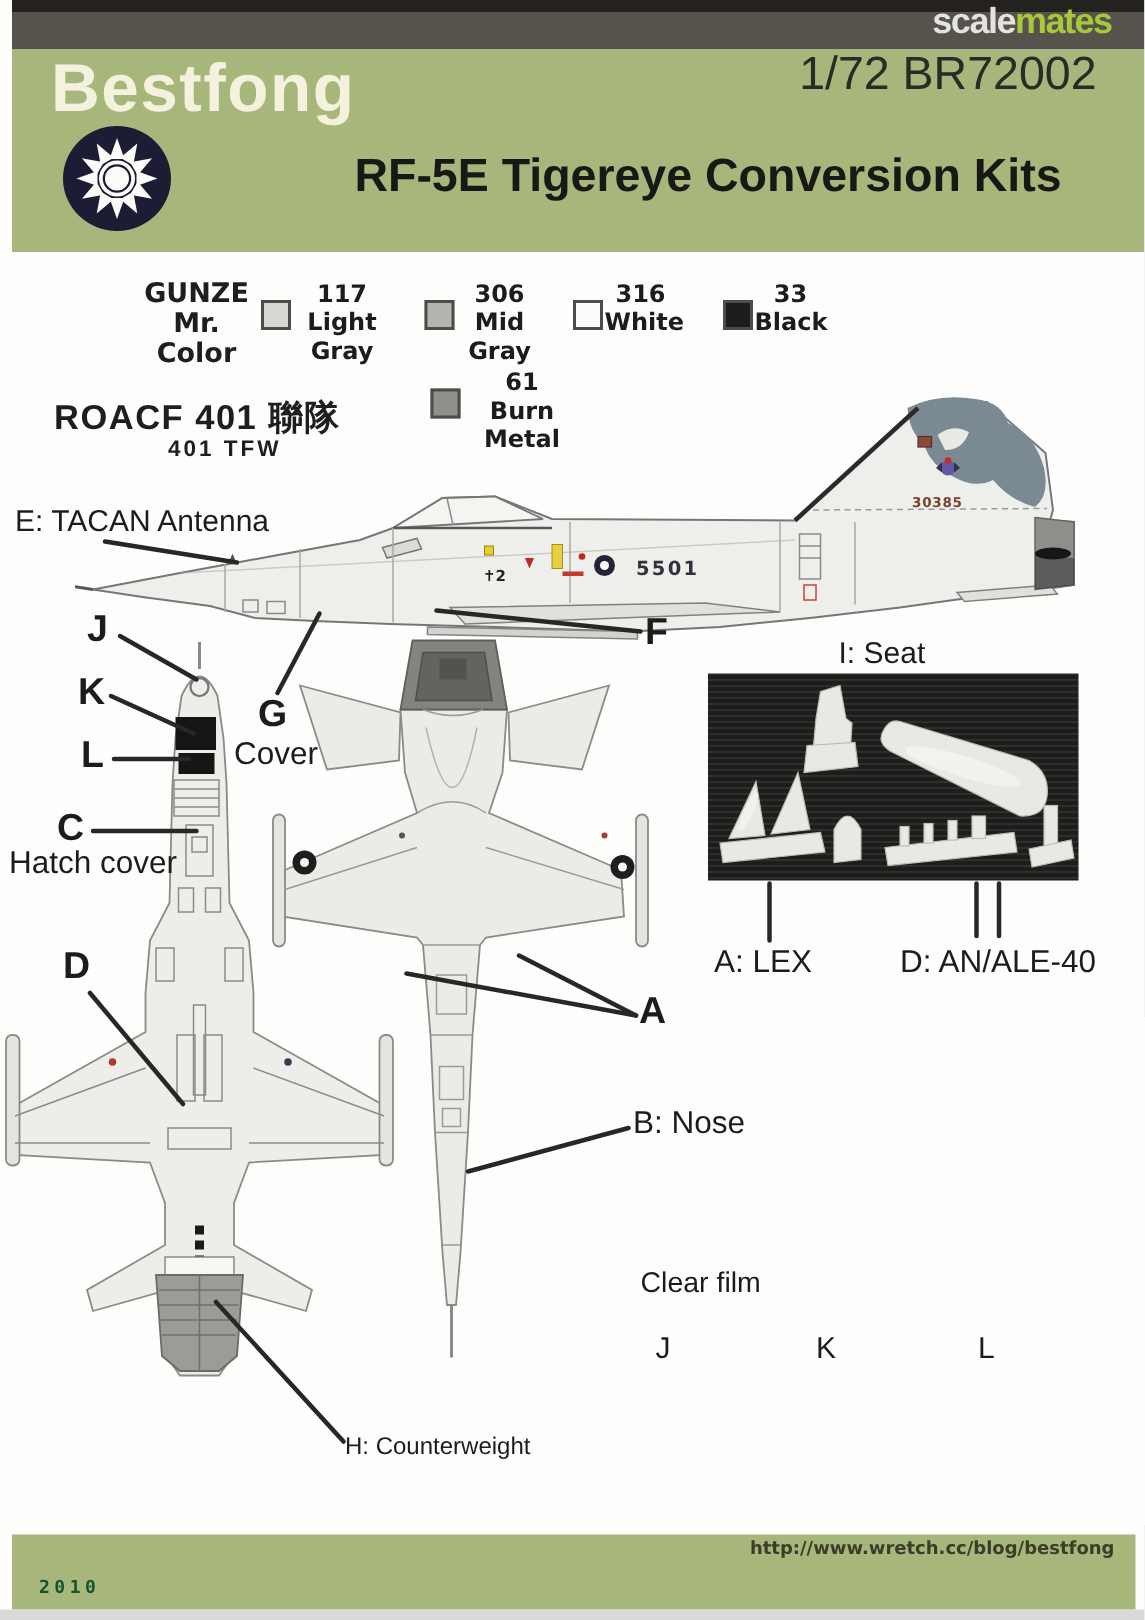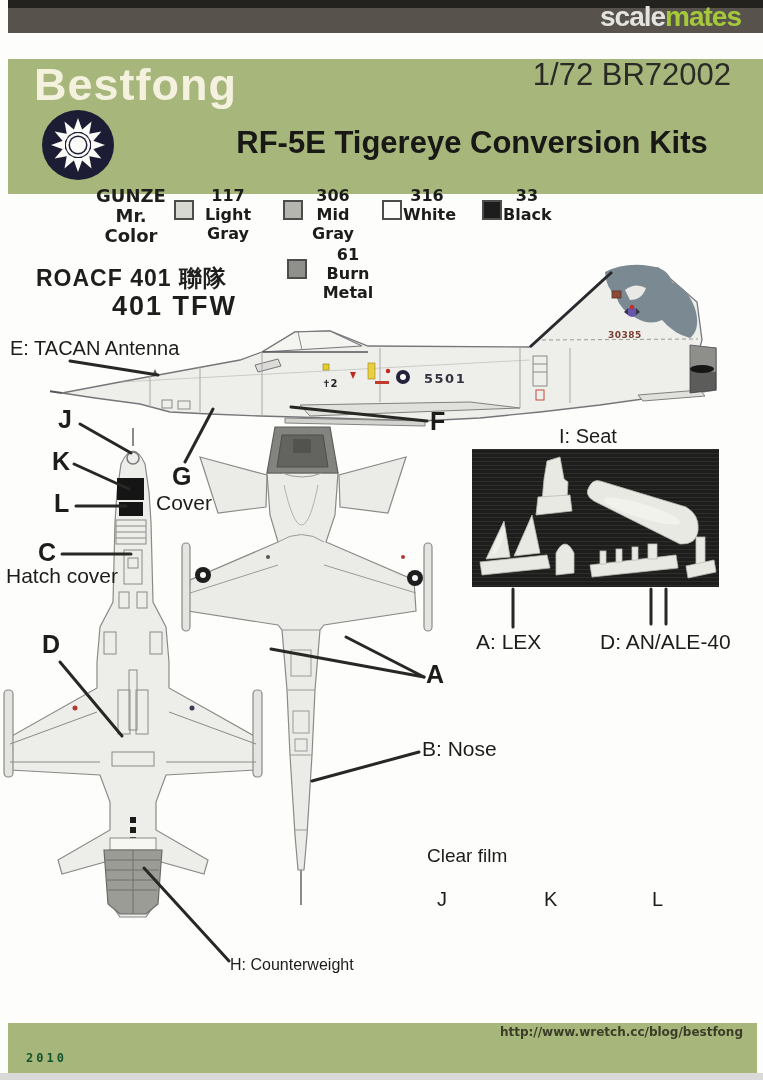--- a/index.html
+++ b/index.html
@@ -2,24 +2,24 @@
 <html><head>
 <meta charset="utf-8">
 <style>
   html,body{margin:0;padding:0;background:#e9e9e7;}
   .page{position:relative;width:763px;height:1080px;background:#fdfdfc;overflow:hidden;
         font-family:"Liberation Sans",sans-serif;color:#1e1e1c;}
   .abs{position:absolute;}
   
   .topbar{position:absolute;left:8px;right:0;top:0;height:33px;
           background:linear-gradient(180deg,#24221f 0 8px,#57534c 8px 100%);}
-  .scalemates{position:absolute;right:22px;top:1px;font-size:28px;font-weight:bold;
+  .scalemates{position:absolute;right:22px;top:1px;font-size:24px;font-weight:bold;
               font-family:"Liberation Sans",sans-serif;letter-spacing:-1px;}
   .scalemates .s1{color:#e3e3df;} .scalemates .s2{color:#a6c93c;}
-  .greenhead{position:absolute;left:8px;right:0;top:33px;height:135px;background:#a7b67a;margin-top:26px;}
+  .greenhead{position:absolute;left:8px;right:0;top:33px;height:135px;background:#a7b67a;}
   .brand{position:absolute;left:26px;top:0px;font-size:45px;font-weight:bold;
          color:#f4f2df;letter-spacing:1px;}
   .pcode{position:absolute;right:32px;top:-2px;font-size:31px;font-weight:400;color:#2a2a26;}
   .title{position:absolute;left:185px;right:12px;top:66px;text-align:center;
          font-size:31px;font-weight:600;color:#181816;}
   
   .footbar{position:absolute;left:8px;right:6px;top:1023px;height:50px;background:#a7b67a;}
   .year{position:absolute;left:18px;top:28px;font-size:12px;font-weight:bold;
         letter-spacing:3px;color:#14532d;font-family:"DejaVu Sans Mono",monospace;}
   .url{position:absolute;right:14px;top:2px;font-size:12px;font-weight:600;color:#3c3c28;
@@ -30,21 +30,21 @@
               font-size:18px;font-weight:600;line-height:20px;font-family:"DejaVu Sans",sans-serif;}
   .paint-item{position:absolute;font-family:"DejaVu Sans",sans-serif;}
   .paint-item .sw{position:absolute;left:0;top:14px;width:16px;height:16px;border:2px solid #4c4c4a;}
   .paint-item .lab{position:absolute;left:21px;top:0;text-align:center;font-size:16px;
                    font-weight:600;line-height:19px;color:#1c1c1a;}
   
   .lbl{position:absolute;font-weight:500;color:#1c1c1a;white-space:nowrap;}
   .big{font-size:25px;font-weight:600;}
   .med{font-size:21px;}
   .unit1{position:absolute;left:36px;top:263px;font-size:23px;font-weight:600;letter-spacing:1px;}
-  .unit2{position:absolute;left:112px;top:291px;font-size:27px;font-weight:600;letter-spacing:2px;}
+  .unit2{position:absolute;left:112px;top:291px;font-size:15px;font-weight:600;letter-spacing:2px;}
   
   .photo{position:absolute;left:472px;top:449px;width:247px;height:138px;background:#1d1d1b;
          background-image:repeating-linear-gradient(180deg,rgba(200,200,200,.10) 0 1px,rgba(0,0,0,0) 1px 4px);}
   svg{display:block;}
   .overlay{position:absolute;left:0;top:0;pointer-events:none;}
 </style>
 </head>
 <body>
 
 <div class="page">

